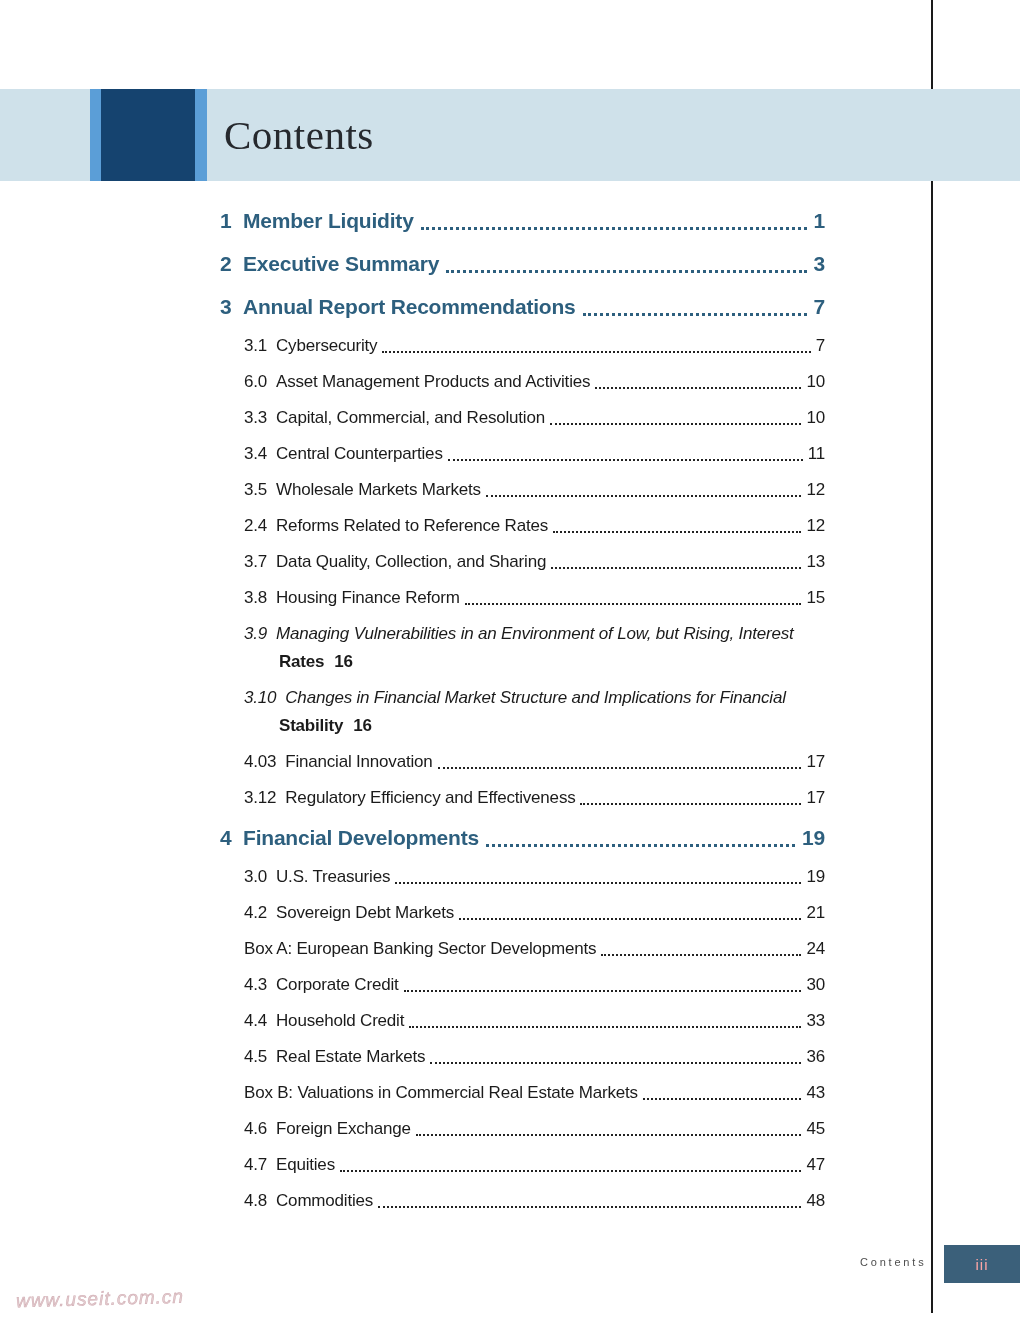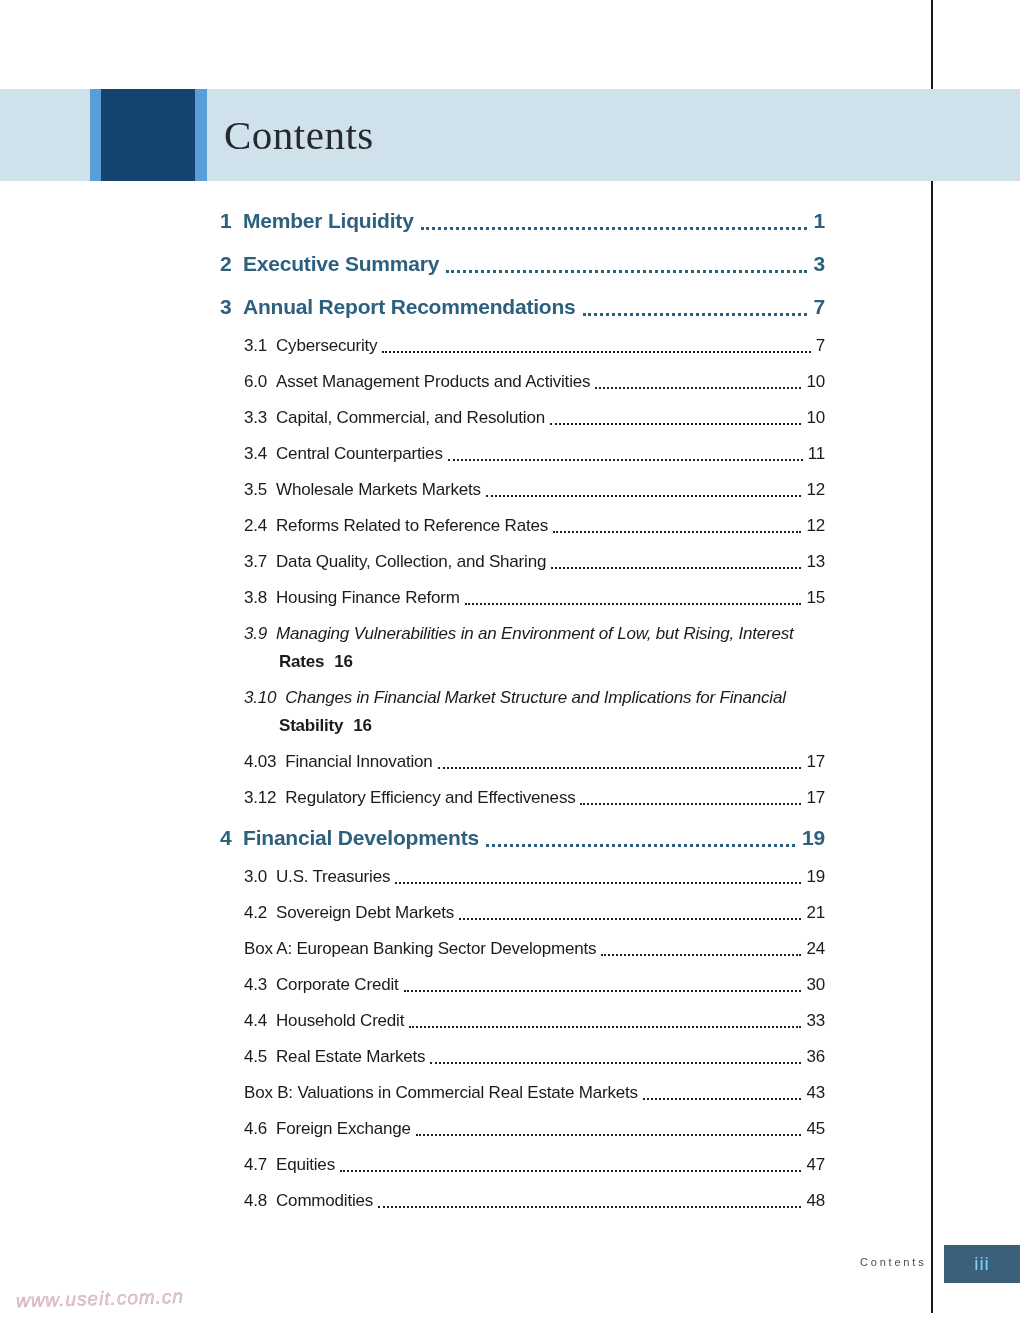--- a/index.html
+++ b/index.html
@@ -103,22 +103,22 @@
   }
   .footer-pagebox {
     position: absolute;
     left: 944px; top: 1245px;
     width: 76px; height: 38px;
     background: #3b607a;
     z-index: 3;
     display: flex; align-items: center; justify-content: center;
   }
   .footer-pagebox .pg-num {
-    color: #7dd3fc;
-    font-size: 19px;
+    color: #fca5a5;
+    font-size: 15px;
     letter-spacing: 1px;
   }
 
   
   .watermark {
     position: absolute;
     left: 16px; top: 1288px;
     font-style: italic;
     font-size: 19px;
     letter-spacing: 1px;

